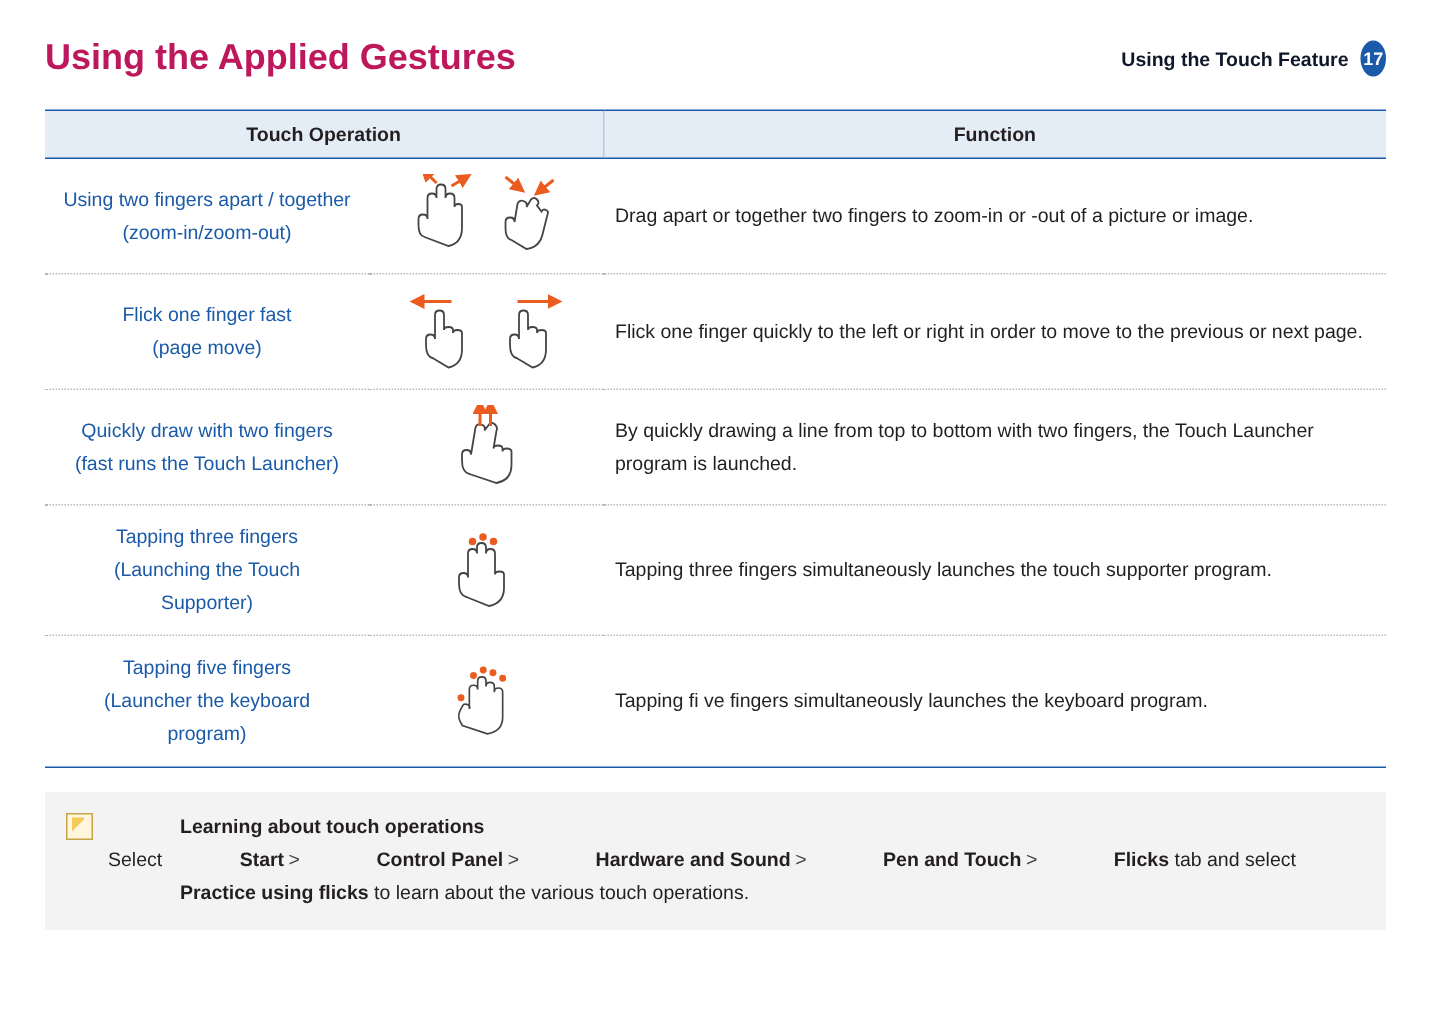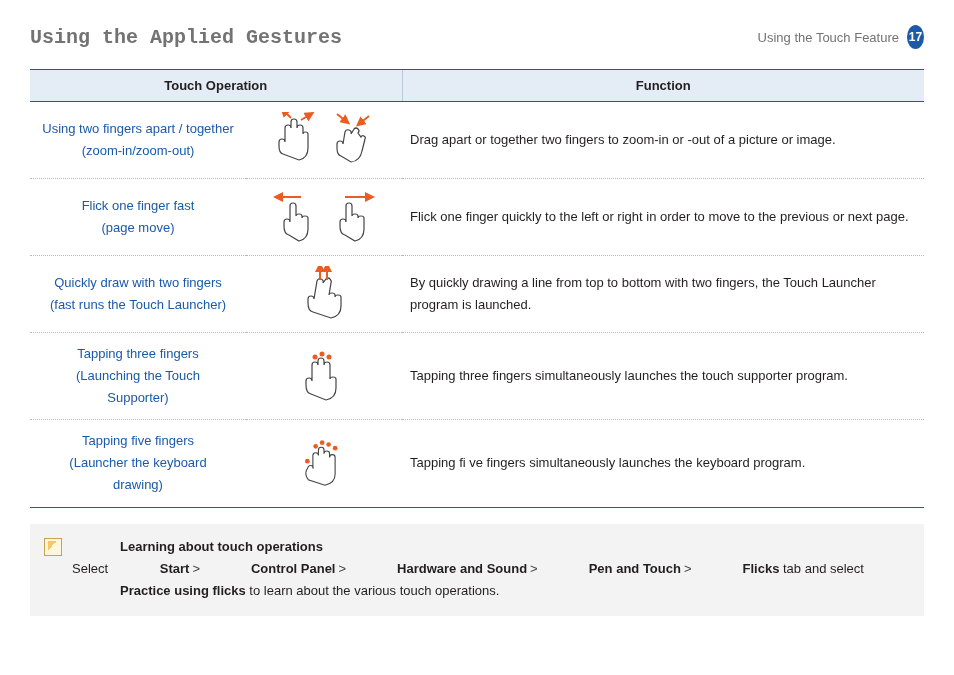--- a/index.html
+++ b/index.html
@@ -11,33 +11,32 @@
     width: 954px;
     box-sizing: border-box;
   }
   .header {
     display: flex;
     align-items: center;
     justify-content: space-between;
     margin-bottom: 20px;
   }
   .title {
-    font-size: 20px;
-    font-weight: 700;
-    color: #737373;
-    font-family: Liberation Mono, monospace;
+    font-size: 24px;
+    font-weight: 700;
+    color: #be185d;
   }
   .header-right {
     display: flex;
     align-items: center;
     gap: 8px;
   }
   .section-label {
-    color: #737373;
-    font-weight: 400;
+    color: #0f172a;
+    font-weight: 700;
     font-size: 13px;
   }
   .page-badge {
     background: #1a5aa8;
     color: #fff;
     width: 17px;
     height: 24px;
     border-radius: 50%;
     display: flex;
     align-items: center;
@@ -217,21 +216,21 @@
           </svg>
         </div>
       </td>
       <td class="op-func">Tapping three fingers simultaneously launches the touch supporter program.</td>
     </tr>
 
     <tr>
       <td class="op-label">
         <span>Tapping five fingers</span><br>
         <span>(Launcher the keyboard</span><br>
-        <span>drawing)</span>
+        <span>program)</span>
       </td>
       <td class="op-illus">
         <div class="hands">
           <svg class="hand" viewBox="0 0 54 56">
             <path class="palm" d="M10 46 q-4-6-2-10 l2-4 q1-2 4-1 q2 1 1 3 l0-14 q0-3 3-3 q3 0 3 3 l0-6 q0-3 3-3 q3 0 3 3 l0 4 q0-3 3-3 q3 0 3 3 l0 4 q0-3 3-3 q3 0 3 3 l0 18 q0 10-11 12 z"></path>
             <circle class="dot" cx="9" cy="26" r="2.5"></circle>
             <circle class="dot" cx="18" cy="10" r="2.5"></circle>
             <circle class="dot" cx="25" cy="6" r="2.5"></circle>
             <circle class="dot" cx="32" cy="8" r="2.5"></circle>
             <circle class="dot" cx="39" cy="12" r="2.5"></circle>

